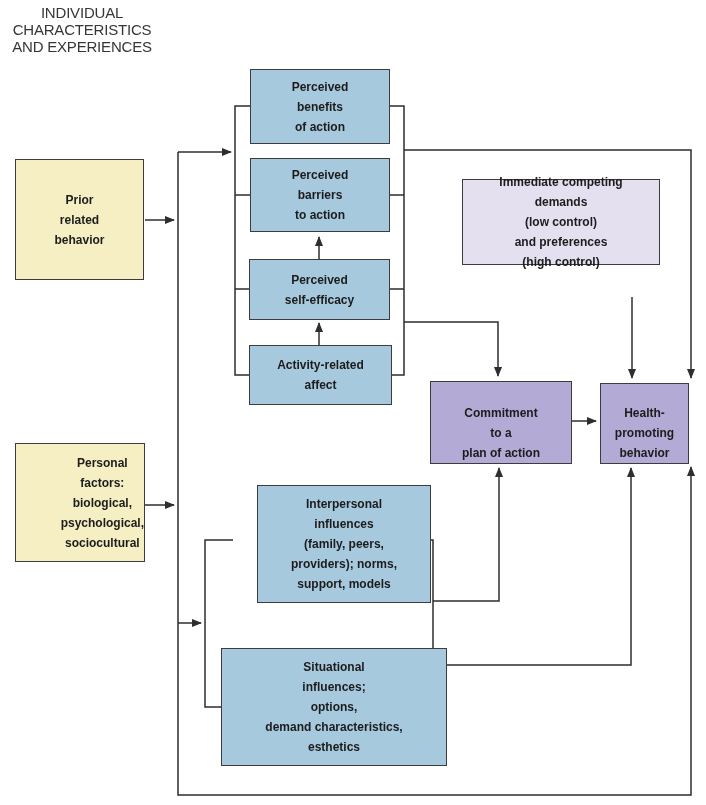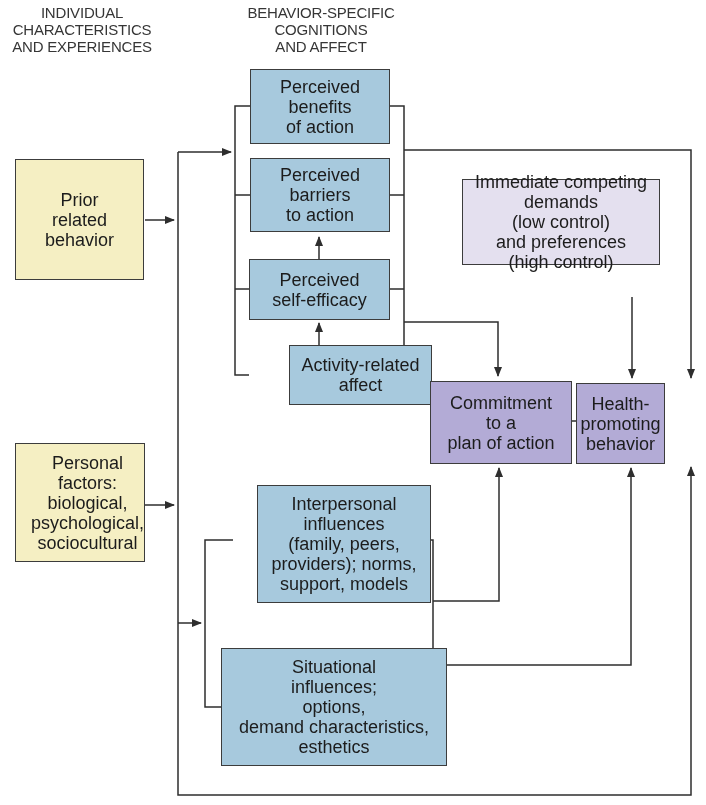--- a/index.html
+++ b/index.html
@@ -15,41 +15,38 @@
   .col-header{
     position:absolute; text-align:center; white-space:pre-line;
     font-size:15px; line-height:17px; letter-spacing:-0.2px;
     color:var(--heading); font-weight:400;
   }
   .box{
     position:absolute; box-sizing:border-box;
     border:1.5px solid var(--border);
     display:flex; align-items:center; justify-content:center;
     text-align:center; white-space:pre-line;
-    font-size:18px; line-height:20px; color:var(--text);
+    font-size:12px; line-height:20px; color:var(--text);font-weight:bold;
   }
   .fill-yellow{background:var(--yellow);}
   .fill-blue{background:var(--blue);}
   .fill-lavender{background:var(--lavender);}
-  .fill-purple{background:var(--purple);}
+  .fill-purple{background:var(--purple);align-items:flex-end;}
   svg.wires{position:absolute; left:0; top:0; width:706px; height:805px; pointer-events:none;}
   svg.wires path{stroke:var(--line); stroke-width:1.5; fill:none;}
   svg.wires .arrowhead{fill:var(--line); stroke:none;}
 </style>
 </head>
 <body>
 
 <div id="stage">
 
   <div class="col-header" style="left:0px; top:4px; width:164px;">INDIVIDUAL
 CHARACTERISTICS
 AND EXPERIENCES</div>
-  <div class="col-header" style="left:237px; top:4px; width:168px;">BEHAVIOR-SPECIFIC
-COGNITIONS
-AND AFFECT</div>
 
   <svg class="wires" viewBox="0 0 706 805" aria-hidden="true">
     <defs>
       <marker id="arrow" class="arrowhead" viewBox="0 0 10 8" refX="9" refY="4" markerWidth="10" markerHeight="8" markerUnits="userSpaceOnUse" orient="auto">
         <path class="arrowhead" d="M0,0 L10,4 L0,8 Z" style="fill:var(--line);stroke:none;"></path>
       </marker>
     </defs>
 
     <path d="M178,152 V795 H691 V467" marker-end="url(#arrow)"></path>
 
@@ -110,21 +107,21 @@
     <span>Perceived
 barriers
 to action</span>
   </div>
 
   <div class="box fill-blue" style="left:249px; top:259px; width:141px; height:61px;">
     <span>Perceived
 self-efficacy</span>
   </div>
 
-  <div class="box fill-blue" style="left:249px; top:345px; width:143px; height:60px;margin-left:40px;">
+  <div class="box fill-blue" style="left:249px; top:345px; width:143px; height:60px;">
     <span>Activity-related
 affect</span>
   </div>
 
   <div class="box fill-blue" style="left:233px; top:485px; width:174px; height:118px;margin-left:24px;">
     <span>Interpersonal
 influences
 (family, peers,
 providers); norms,
 support, models</span>
@@ -145,19 +142,19 @@
 and preferences
 (high control)</span>
   </div>
 
   <div class="box fill-purple" style="left:430px; top:381px; width:142px; height:83px;">
     <span>Commitment
 to a
 plan of action</span>
   </div>
 
-  <div class="box fill-purple" style="left:576px; top:383px; width:89px; height:81px;">
+  <div class="box fill-purple" style="left:600px; top:383px; width:89px; height:81px;">
     <span>Health-
 promoting
 behavior</span>
   </div>
 
 </div>
 
 </body></html>

